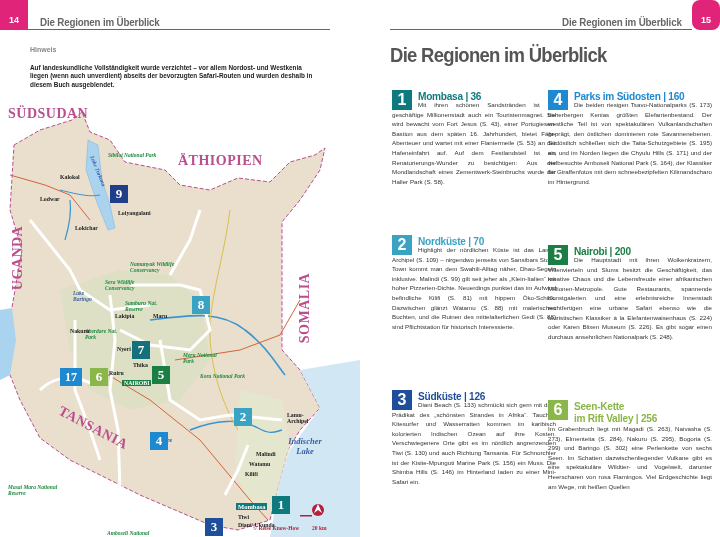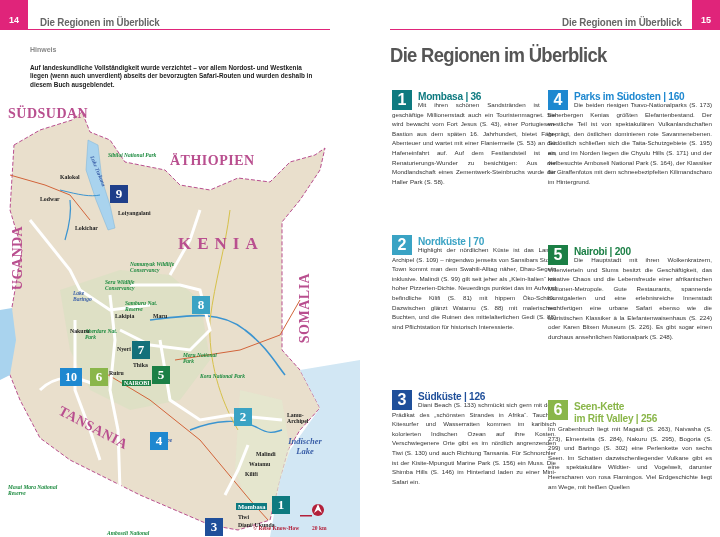--- a/index.html
+++ b/index.html
@@ -4,21 +4,21 @@
 <style>
   * { box-sizing: border-box; margin: 0; padding: 0; }
   html, body { width: 720px; height: 537px; overflow: hidden; background: #ffffff; }
   body { font-family: "Liberation Sans", sans-serif; color: #222; position: relative; }
 
   .page { position: absolute; top: 0; height: 537px; width: 360px; background: #fff; overflow: hidden; }
   .page-left { left: 0; }
   .page-right { left: 360px; }
   .pnum-block { position: absolute; top: 0; width: 28px; height: 30px; background: #e0247a; color: #fff; font-weight: bold; font-size: 9px; display: flex; align-items: flex-end; justify-content: center; padding-bottom: 5px; }
   .page-left .pnum-block { left: 0; }
-  .page-right .pnum-block { right: 0; }
+  .page-right .pnum-block { right: 0; border-radius: 8px; }
   .run-title { position: absolute; top: 16px; font-family: "Liberation Sans Narrow", "Liberation Sans", sans-serif; font-size: 11.5px; font-weight: bold; color: #666; letter-spacing: -0.2px; transform: scaleX(0.85); }
   .page-left .run-title { left: 40px; transform-origin: left; }
   .page-right .run-title { right: 38px; transform-origin: right; }
   .run-rule { position: absolute; top: 29px; height: 1px; background: #e0247a; }
   .page-left .run-rule { left: 28px; width: 302px; }
   .page-right .run-rule { left: 30px; width: 302px; }
 
   
   .note { position: absolute; left: 30px; top: 46px; width: 290px; }
   .note-label { font-size: 7px; color: #888; font-weight: bold; margin-bottom: 11px; }
@@ -92,22 +92,21 @@
       <path d="M160,240 L170,300 L200,320 L230,315 L282,320" stroke="#ffffff" stroke-width="3" fill="none"></path>
       <path d="M40,290 C55,275 75,275 95,285" stroke="#ffffff" stroke-width="3" fill="none"></path>
       <path d="M225,395 L238,370 L248,345" stroke="#ffffff" stroke-width="3" fill="none"></path>
 
       <circle cx="318" cy="410" r="6" fill="#b3213a"></circle>
       <path d="M318,404 L322,413 L318,410 L314,413 Z" fill="#fff"></path>
       <rect x="300" y="415" width="12" height="1.5" fill="#b3213a"></rect>
     </svg>
 
     <div class="map-label country" style="left:8px; top:6px;">SÜDSUDAN</div>
-    <div class="map-label country" style="left:170px; top:53px;">ÄTHIOPIEN</div>
-    <div class="map-label country" style="left:178px; top:134px; font-size:17px; letter-spacing:6px;">KENIA</div>
+    <div class="map-label country" style="left:178px; top:53px;">ÄTHIOPIEN</div>
     <div class="map-label country" style="left:-14px; top:150px; transform:rotate(-90deg);">UGANDA</div>
     <div class="map-label country" style="left:270px; top:200px; transform:rotate(-90deg);">SOMALIA</div>
     <div class="map-label country" style="left:55px; top:320px; transform:rotate(28deg);">TANSANIA</div>
 
     <div class="map-label ocean" style="left:280px; top:336px; width:50px; white-space:normal;">Indischer Lake</div>
 
     <div class="map-label park" style="left:108px; top:52px; width:50px; white-space:normal;">Sibiloi National Park</div>
     <div class="map-label park" style="left:130px; top:161px; width:70px; white-space:normal;">Namunyak Wildlife Conservancy</div>
     <div class="map-label park" style="left:105px; top:179px; width:50px; white-space:normal;">Sera Wildlife Conservancy</div>
     <div class="map-label park" style="left:125px; top:200px; width:50px; white-space:normal;">Samburu Nat. Reserve</div>
@@ -137,21 +136,21 @@
     <div class="map-label town" style="left:287px; top:412px; width:30px; white-space:normal; top:312px;">Lamu-Archipel</div>
 
     <div class="map-label lake" style="left:82px; top:68px; transform:rotate(68deg);">Lake Turkana</div>
     <div class="map-label lake" style="left:73px; top:190px; width:30px; white-space:normal;">Lake Baringo</div>
     <div class="map-label lake" style="left:150px; top:337px; width:30px; white-space:normal;">Lake Jipe</div>
 
     <div class="numbox" style="left:110px; top:85px; background:#1f3f8a;">9</div>
     <div class="numbox" style="left:192px; top:196px; background:#3aa3c4;">8</div>
     <div class="numbox" style="left:132px; top:241px; background:#14707a;">7</div>
     <div class="numbox" style="left:152px; top:266px; background:#1b7f45;">5</div>
-    <div class="numbox wide" style="left:60px; top:268px; background:#1e88d0;">10</div>
+    <div class="numbox wide" style="left:60px; top:268px; background:#1e88d0;">17</div>
     <div class="numbox" style="left:90px; top:268px; background:#8ab64a;">6</div>
     <div class="numbox" style="left:150px; top:332px; background:#1e88d0;">4</div>
     <div class="numbox" style="left:234px; top:308px; background:#3aa3c4;">2</div>
     <div class="numbox" style="left:272px; top:396px; background:#0e7a80;">1</div>
     <div class="numbox" style="left:205px; top:418px; background:#1f4f9a;">3</div>
 
     <div class="map-label" style="left:253px; top:425px; font-size:5.5px; color:#b3213a;">© Reise Know-How</div>
     <div class="map-label" style="left:312px; top:425px; font-size:5.5px; color:#b3213a;">20 km</div>
   </div>
 </div>

